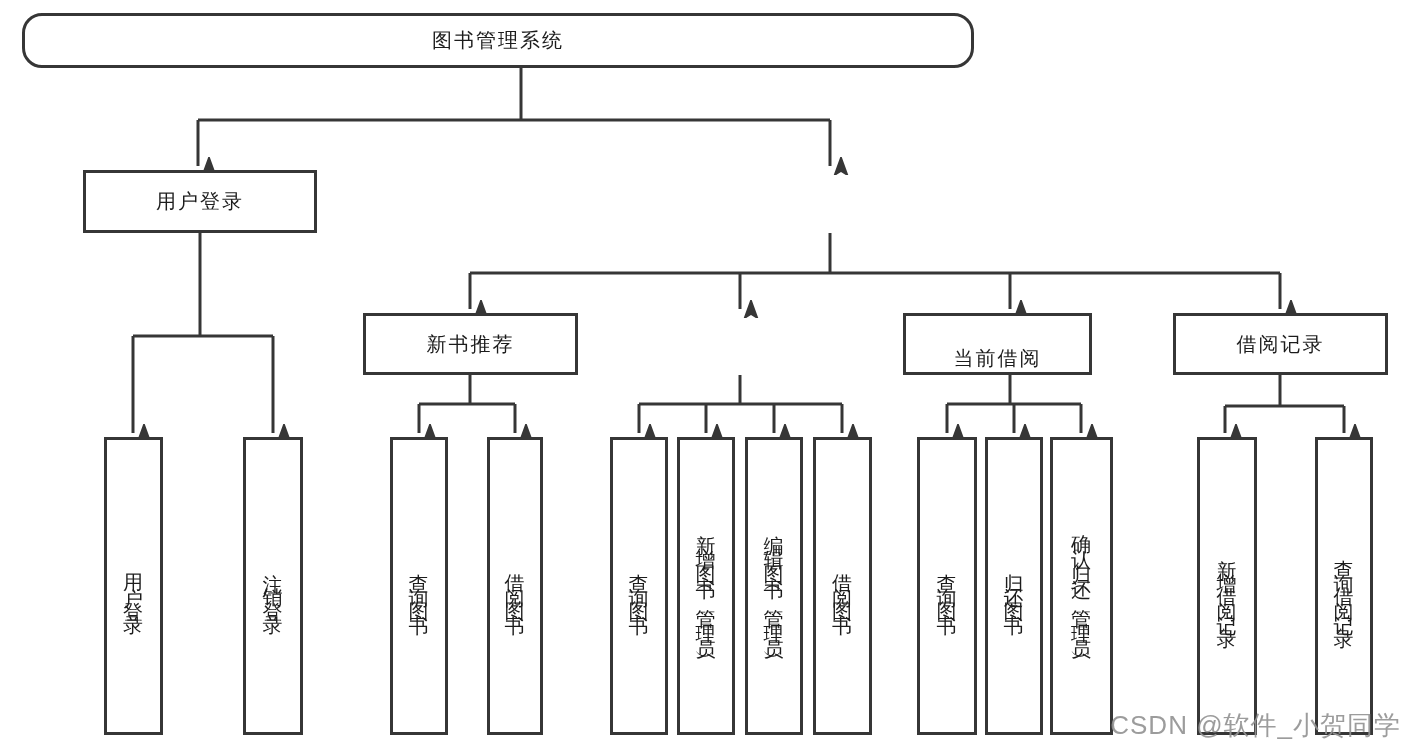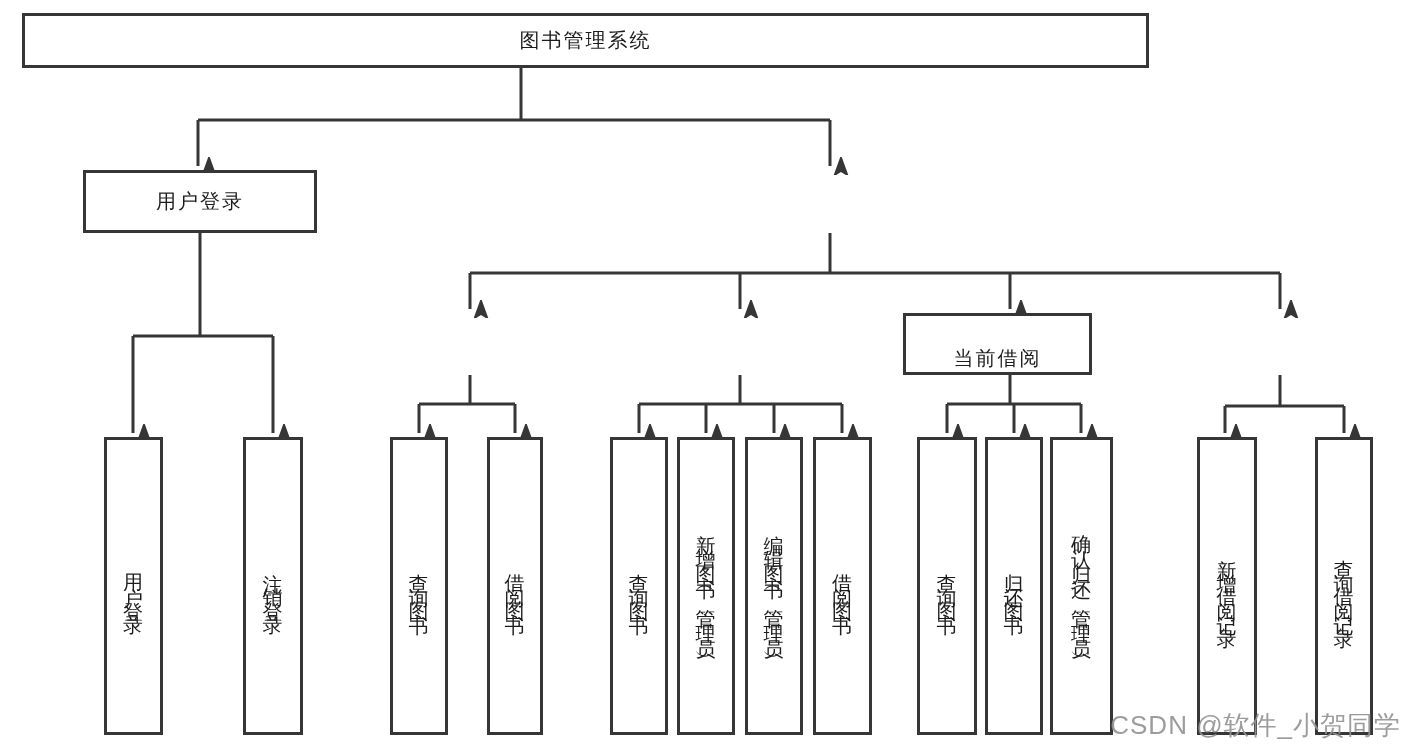--- a/index.html
+++ b/index.html
@@ -90,30 +90,36 @@
       <path d="M1014,404 L1014,433" marker-end="url(#arrowDown)"></path>
       <path d="M1081,404 L1081,433" marker-end="url(#arrowDown)"></path>
 
       <path d="M1280,375 L1280,406"></path>
       <path d="M1225,406 L1344,406"></path>
       <path d="M1225,406 L1225,433" marker-end="url(#arrowDown)"></path>
       <path d="M1344,406 L1344,433" marker-end="url(#arrowDown)"></path>
     </g>
   </svg>
 
-  <div class="node h" style="left:22px;top:13px;width:1127px;height:55px;">
+  <div class="node h" style="left:22px;top:13px;width:952px;height:55px;border-radius:20px;">
     <span>图书管理系统</span>
   </div>
 
   <div class="node h" style="left:83px;top:170px;width:234px;height:63px;">
     <span>用户登录</span>
   </div>
 
+  <div class="node h" style="left:363px;top:313px;width:215px;height:62px;">
+    <span>新书推荐</span>
+  </div>
   <div class="node h" style="left:903px;top:313px;width:189px;height:62px;align-items:flex-end;">
     <span>当前借阅</span>
+  </div>
+  <div class="node h" style="left:1173px;top:313px;width:215px;height:62px;">
+    <span>借阅记录</span>
   </div>
 
   <div class="node v" style="left:104px;top:437px;width:59px;height:298px;">
     <span>用户登录</span>
   </div>
   <div class="node v" style="left:243px;top:437px;width:60px;height:298px;">
     <span>注销登录</span>
   </div>
 
   <div class="node v" style="left:390px;top:437px;width:58px;height:298px;">

